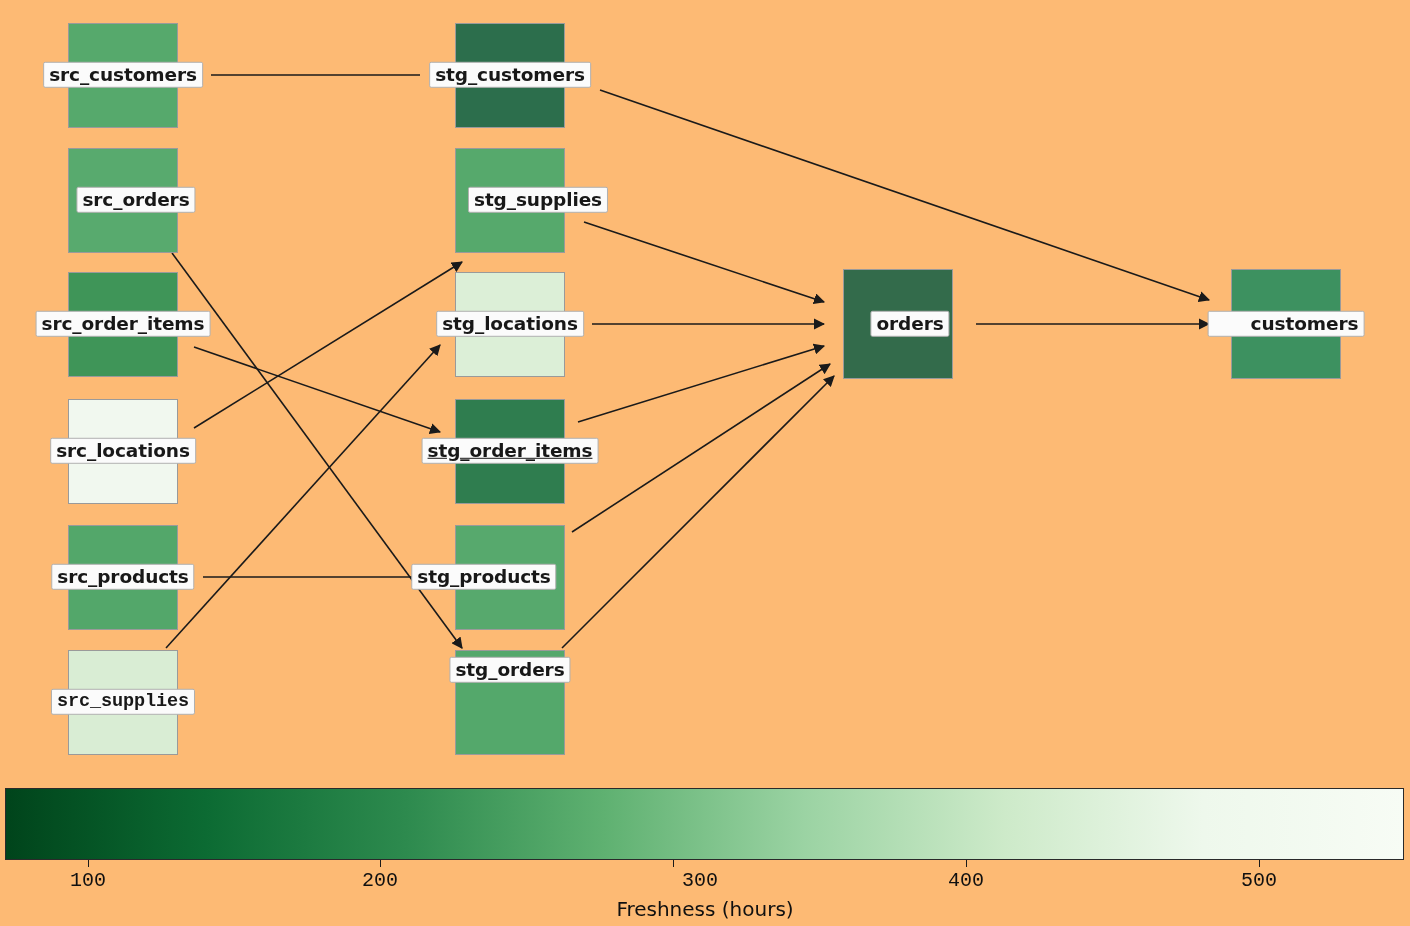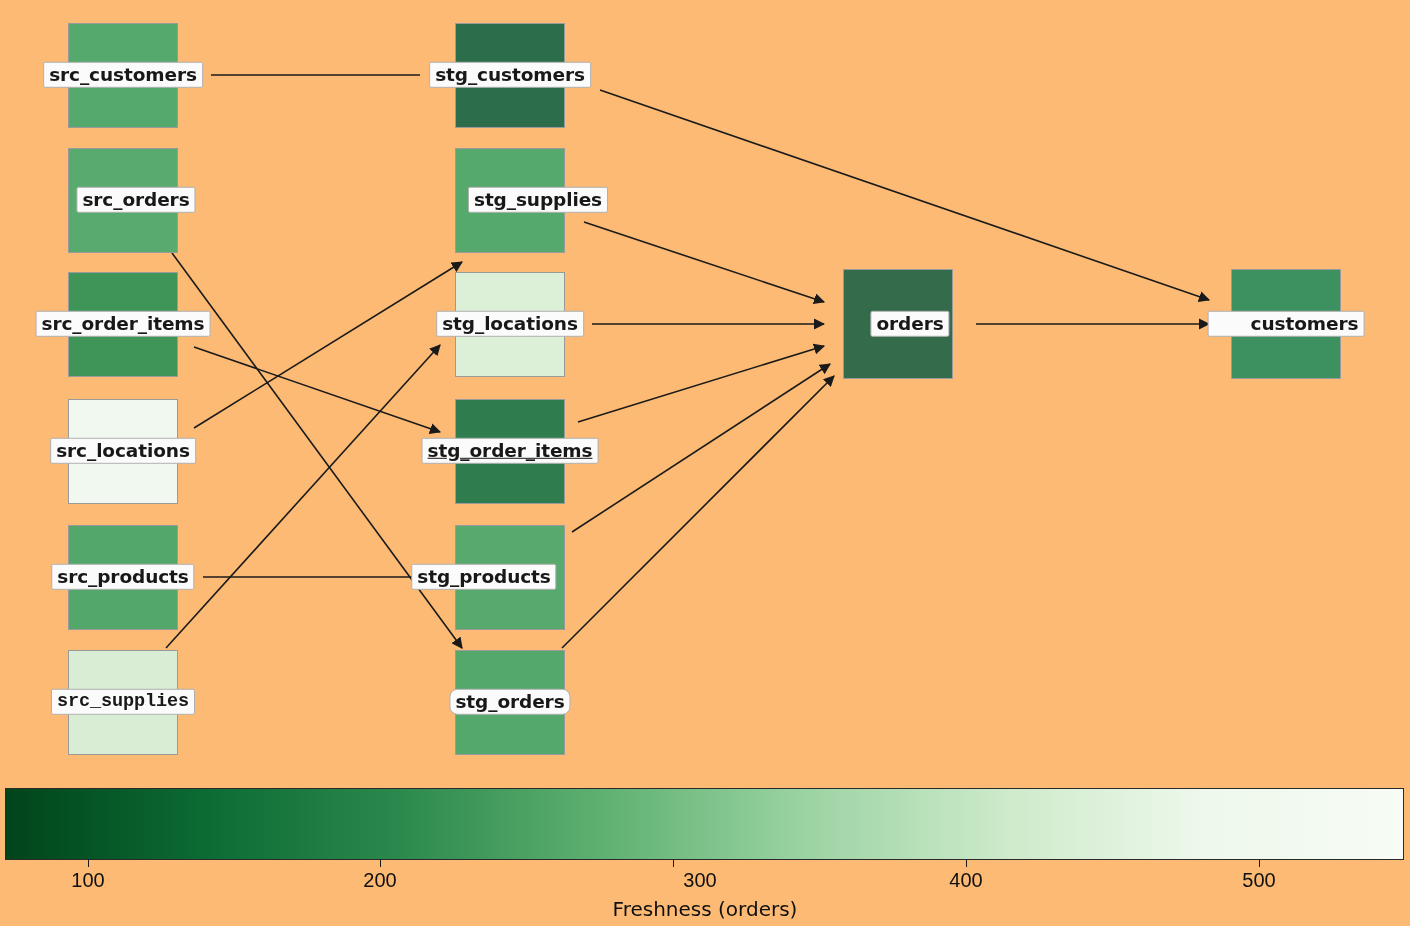--- a/index.html
+++ b/index.html
@@ -84,21 +84,21 @@
     position: absolute;
     top: 0;
     width: 1px;
     height: 7px;
     background: #1a1a1a;
   }
   .cb-ticklabel {
     position: absolute;
     top: 9px;
     transform: translateX(-50%);
-    font-family: Liberation Sans, sans-serif;
+    font-family: Liberation Mono, monospace;
     font-size: 20px;
     color: #101010;
     white-space: nowrap;
   }
   #cb-axis-label {
     position: absolute;
     top: 122px;
     left: 0;
     width: 1410px;
     text-align: center;
@@ -158,35 +158,35 @@
     <div class="node-label" style="left: 136px; top: 200px;">src_orders</div>
     <div class="node-label" style="left: 123px; top: 324px;">src_order_items</div>
     <div class="node-label" style="left: 123px; top: 451px;">src_locations</div>
     <div class="node-label" style="left: 123px; top: 577px;">src_products</div>
     <div class="node-label" style="left: 123px; top: 702px; font-family: Liberation Mono, monospace;">src_supplies</div>
     <div class="node-label" style="left: 510px; top: 75px;">stg_customers</div>
     <div class="node-label" style="left: 510px; top: 200px; margin-left: 28px;">stg_supplies</div>
     <div class="node-label" style="left: 510px; top: 324px;">stg_locations</div>
     <div class="node-label" style="left: 510px; top: 451px; text-decoration: underline;">stg_order_items</div>
     <div class="node-label" style="left: 484px; top: 577px; text-align: center;">stg_products</div>
-    <div class="node-label" style="left: 510px; top: 702px; border-radius: 8px;">stg_orders</div>
+    <div class="node-label" style="left: 510px; top: 670px;">stg_orders</div>
     <div class="node-label" style="left: 898px; top: 324px; margin-left: 12px;">orders</div>
     <div class="node-label" style="left: 1286px; top: 324px; padding-left: 42px;">customers</div>
   </div>
 
   <div id="colorbar-wrap">
     <div id="colorbar" style="background: linear-gradient(to right, rgb(0, 68, 27), rgb(12, 107, 51), rgb(45, 138, 78), rgb(95, 177, 113), rgb(155, 211, 163), rgb(205, 234, 201), rgb(238, 248, 236), rgb(247, 252, 245));"></div>
     <div id="cb-ticks">
         <div class="cb-tick" style="left: 88px;"></div>
         <div class="cb-ticklabel" style="left: 88px;">100</div>
         <div class="cb-tick" style="left: 380px;"></div>
         <div class="cb-ticklabel" style="left: 380px;">200</div>
         <div class="cb-tick" style="left: 673px;"></div>
         <div class="cb-ticklabel" style="left: 700px;">300</div>
         <div class="cb-tick" style="left: 966px;"></div>
         <div class="cb-ticklabel" style="left: 966px;">400</div>
         <div class="cb-tick" style="left: 1259px;"></div>
         <div class="cb-ticklabel" style="left: 1259px;">500</div>
       </div>
-    <div id="cb-axis-label">Freshness (orders)</div>
+    <div id="cb-axis-label">Freshness (hours)</div>
   </div>
 
 </div>
 
 </body></html>

